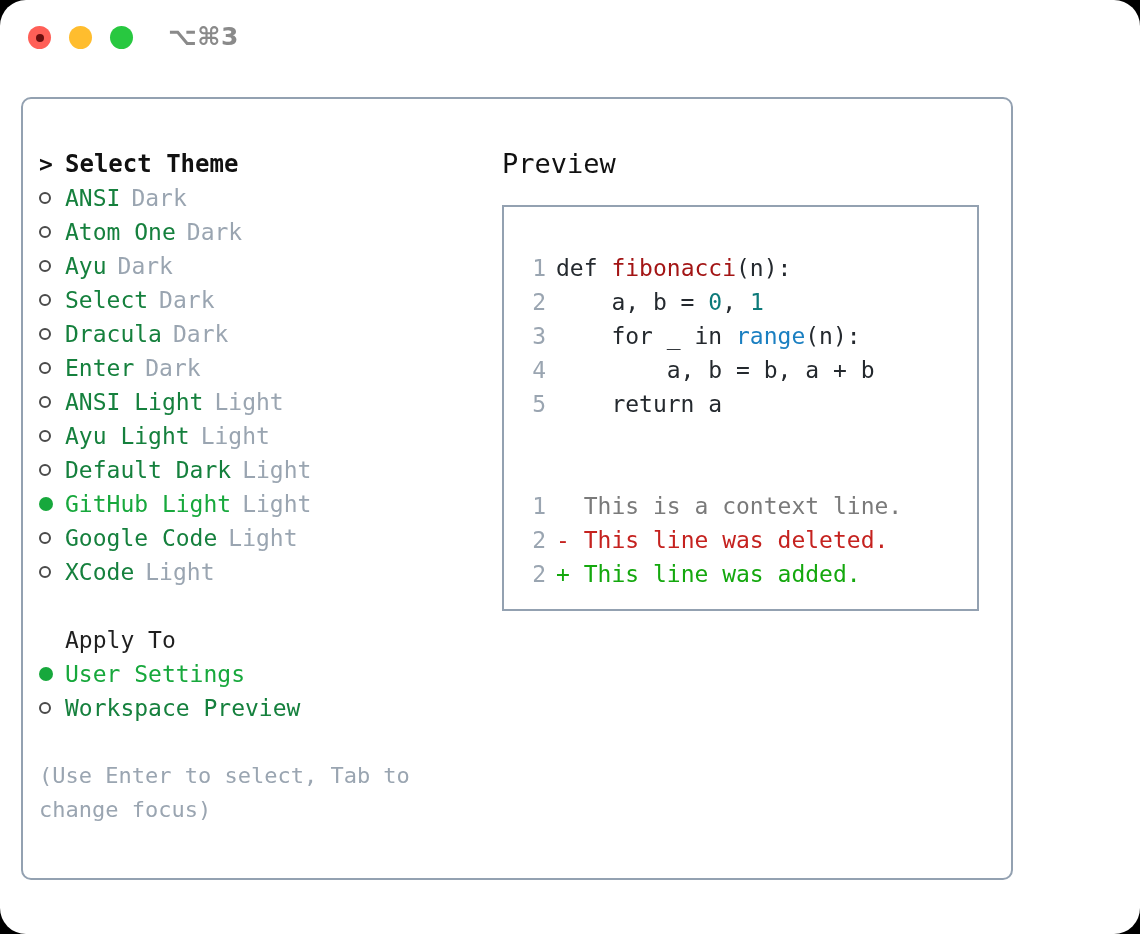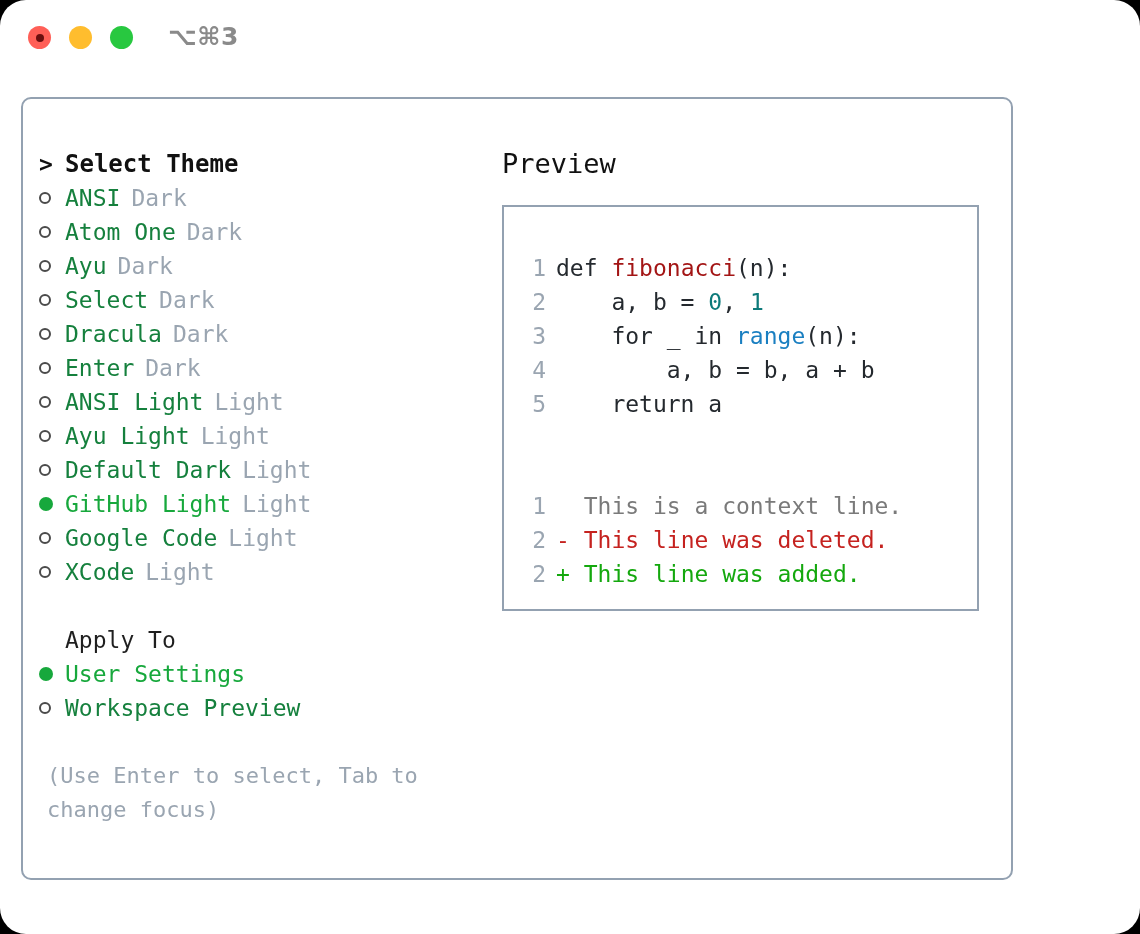--- a/index.html
+++ b/index.html
@@ -124,21 +124,21 @@
   }
   .label-text   { color: #15803d; }
   .label-text.selected { color: #17a83c; }
   .tag-text     { color: #9aa5b1; margin-left: 11px; }
   .subhead-text { color: #1f1f1f; }
 
   .spacer-row { height: 34px; }
 
   .hint {
     position: absolute;
-    left: 24px; top: 660px;
+    left: 16px; top: 660px;
     width: 420px;
     font-size: 22px;
     line-height: 34px;
     color: #9aa5b1;
     white-space: pre-wrap;
   }
 
   
   .right-col {
     position: absolute;

